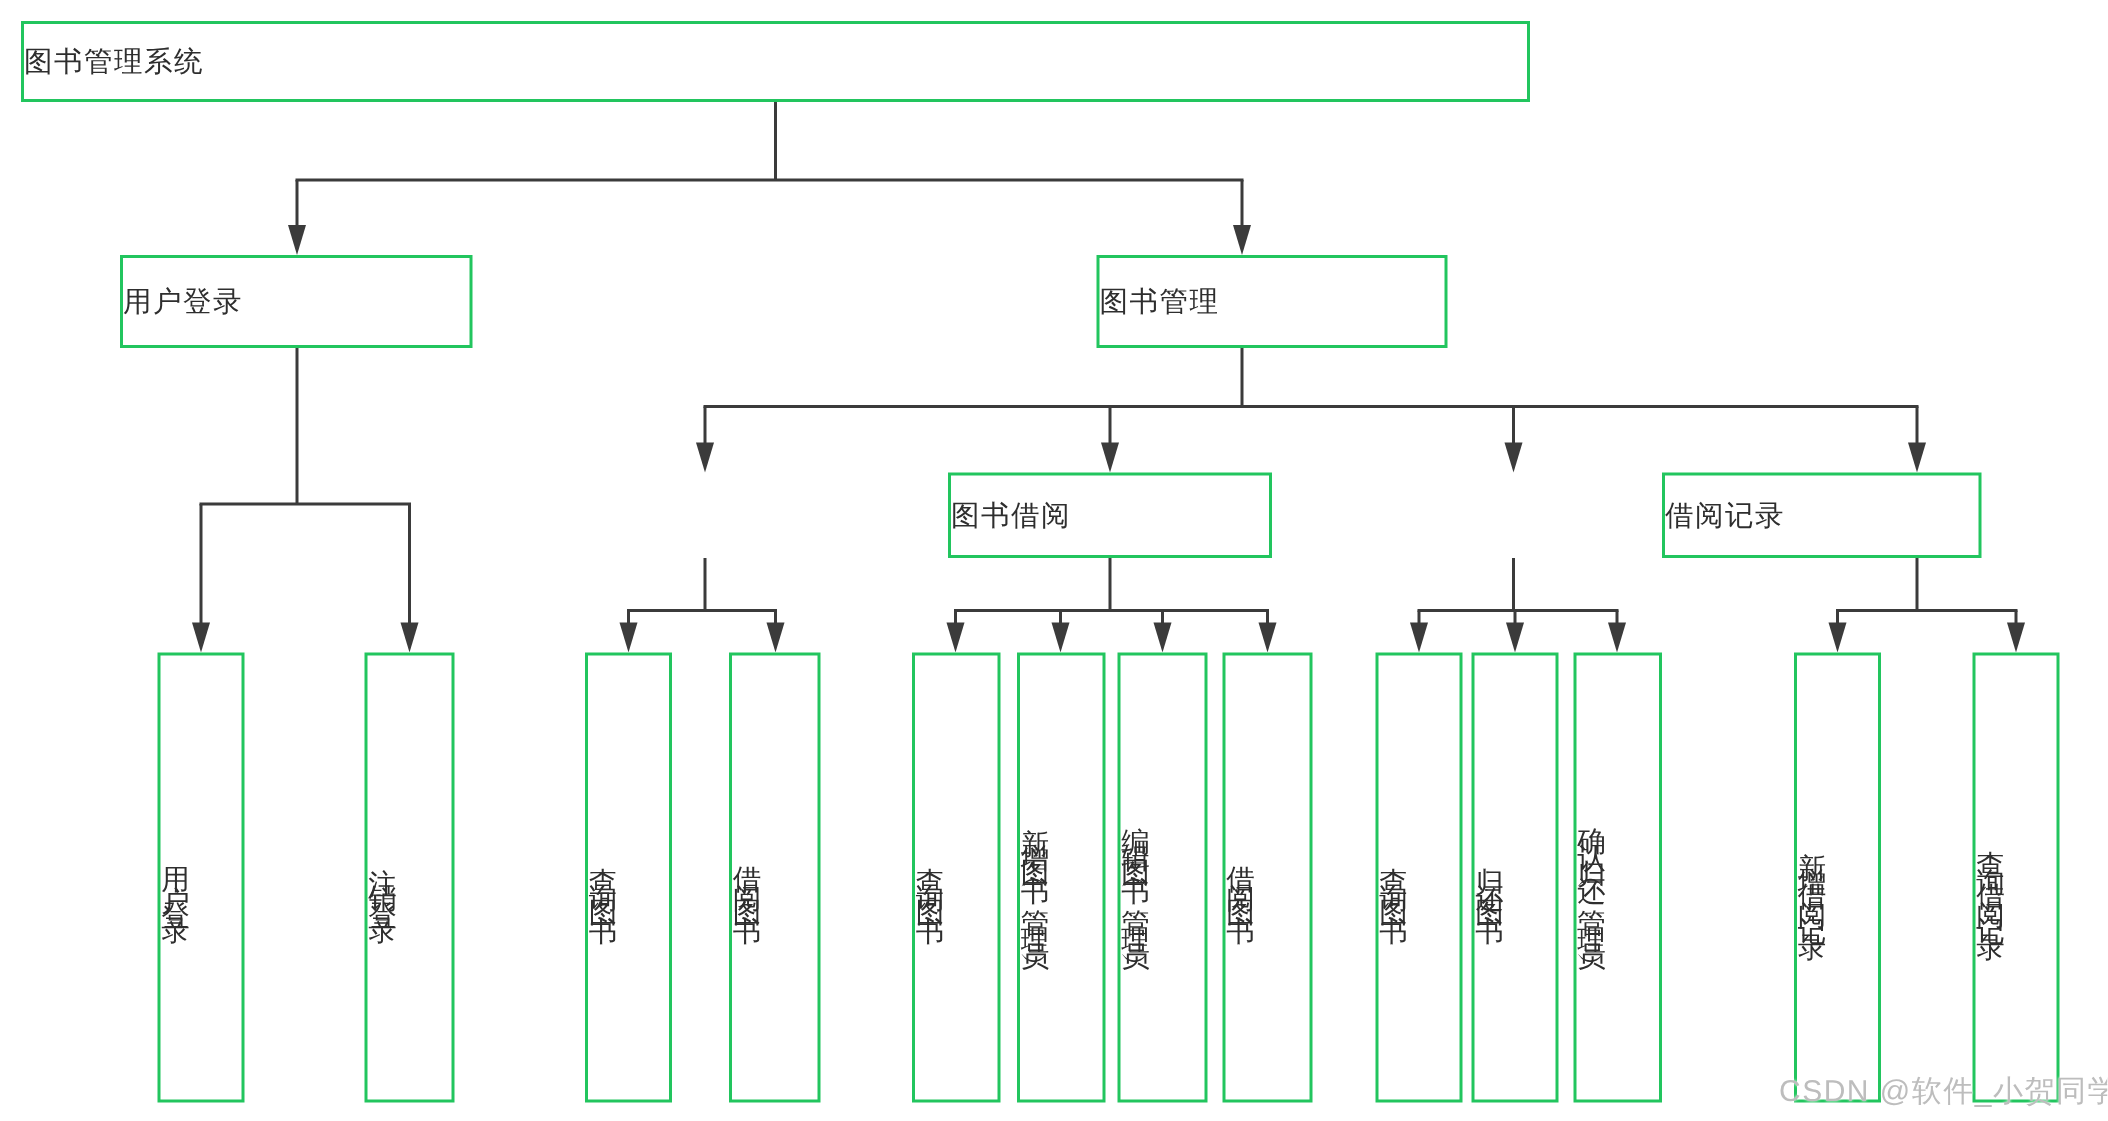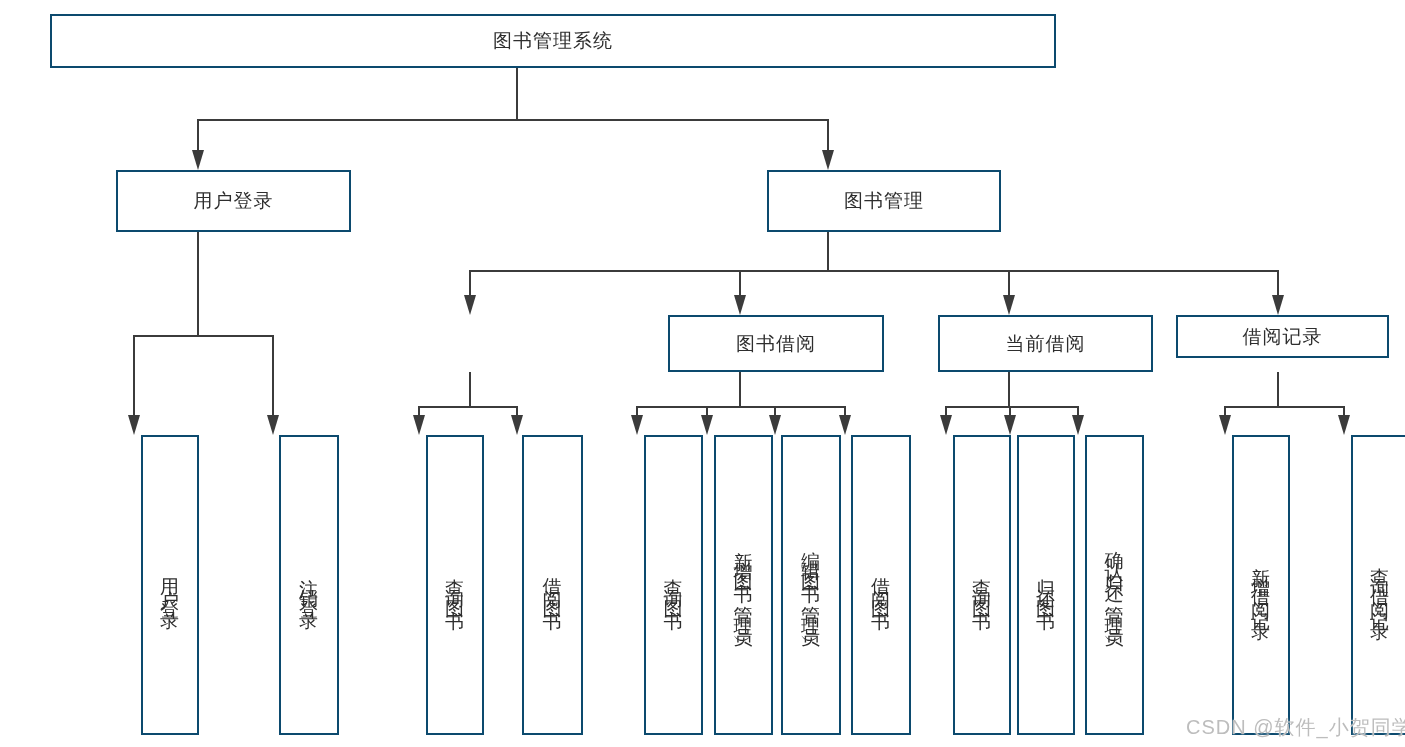--- a/index.html
+++ b/index.html
@@ -7,28 +7,26 @@
   .canvas{
     position:relative;
     width:1405px;height:747px;
     background:#ffffff;
     overflow:hidden;
   }
   .connectors{position:absolute;left:0;top:0;z-index:1;}
   .box{
     position:absolute;
     background:#ffffff;
-    border:2px solid #0c4a6e;
+    border:2px solid #22c55e;
     box-sizing:border-box;
     display:flex;
     align-items:center;
-    justify-content:center;
     color:#2e2e2e;
     z-index:2;
-    margin-left:36px;
   }
   .box.h span{
     font-size:19px;
     letter-spacing:1px;
     white-space:nowrap;
   }
   .box.v span{
     writing-mode:vertical-rl;
     font-size:19px;
     letter-spacing:11px;
@@ -135,24 +133,21 @@
   <div class="box h" style="left:80px;top:170px;width:235px;height:62px">
     <span>用户登录</span>
   </div>
   <div class="box h" style="left:731px;top:170px;width:234px;height:62px">
     <span>图书管理</span>
   </div>
 
   <div class="box h" style="left:632px;top:315px;width:216px;height:57px">
     <span>图书借阅</span>
   </div>
-  <div class="box h" style="left:902px;top:315px;width:215px;height:57px">
-    <span>当前借阅</span>
-  </div>
-  <div class="box h" style="left:1140px;top:315px;width:213px;height:43px">
+  <div class="box h" style="left:1108px;top:315px;width:213px;height:57px">
     <span>借阅记录</span>
   </div>
 
   <div class="box v" style="left:105px;top:435px;width:58px;height:300px">
     <span>用户登录</span>
   </div>
   <div class="box v" style="left:243px;top:435px;width:60px;height:300px">
     <span>注销登录</span>
   </div>
 

